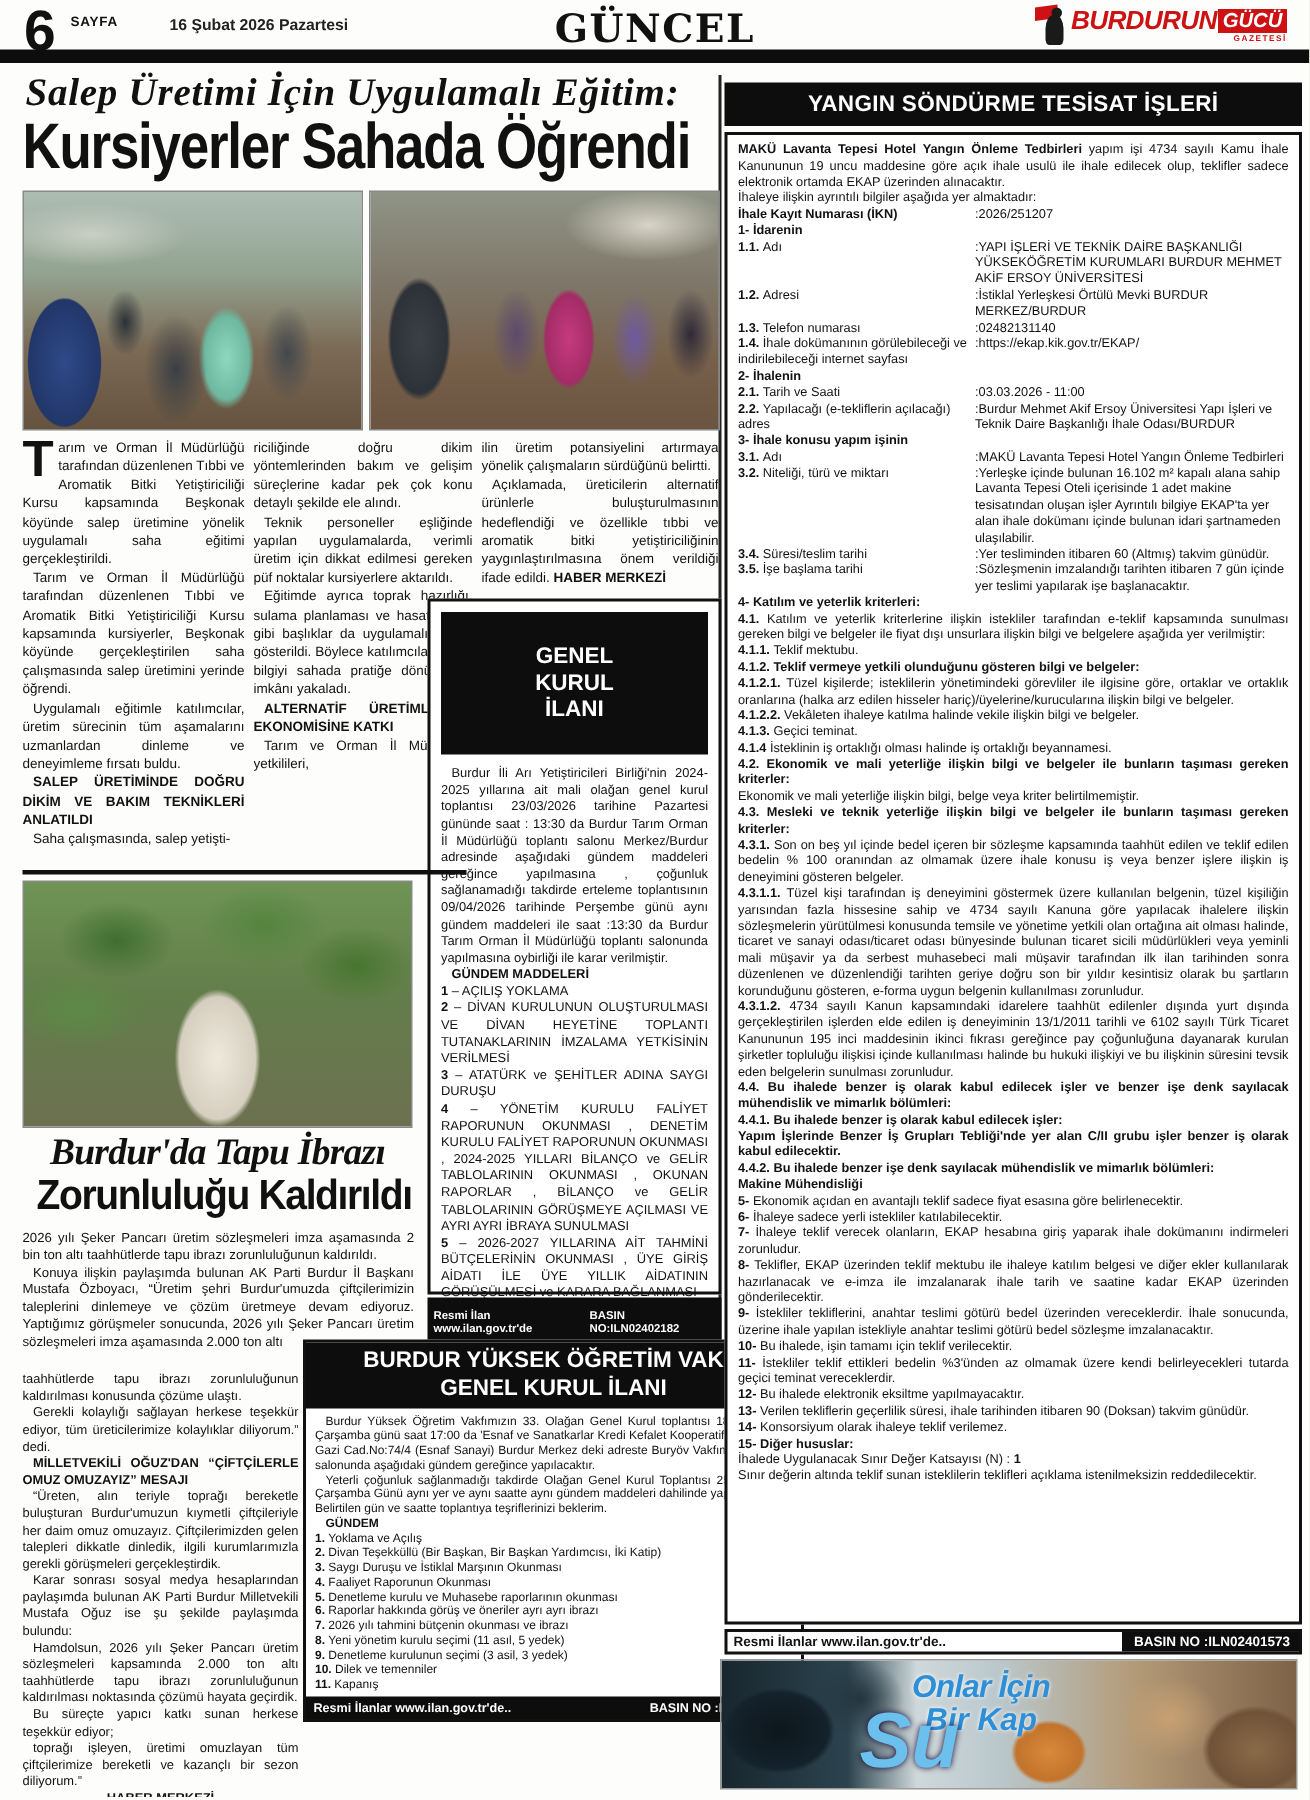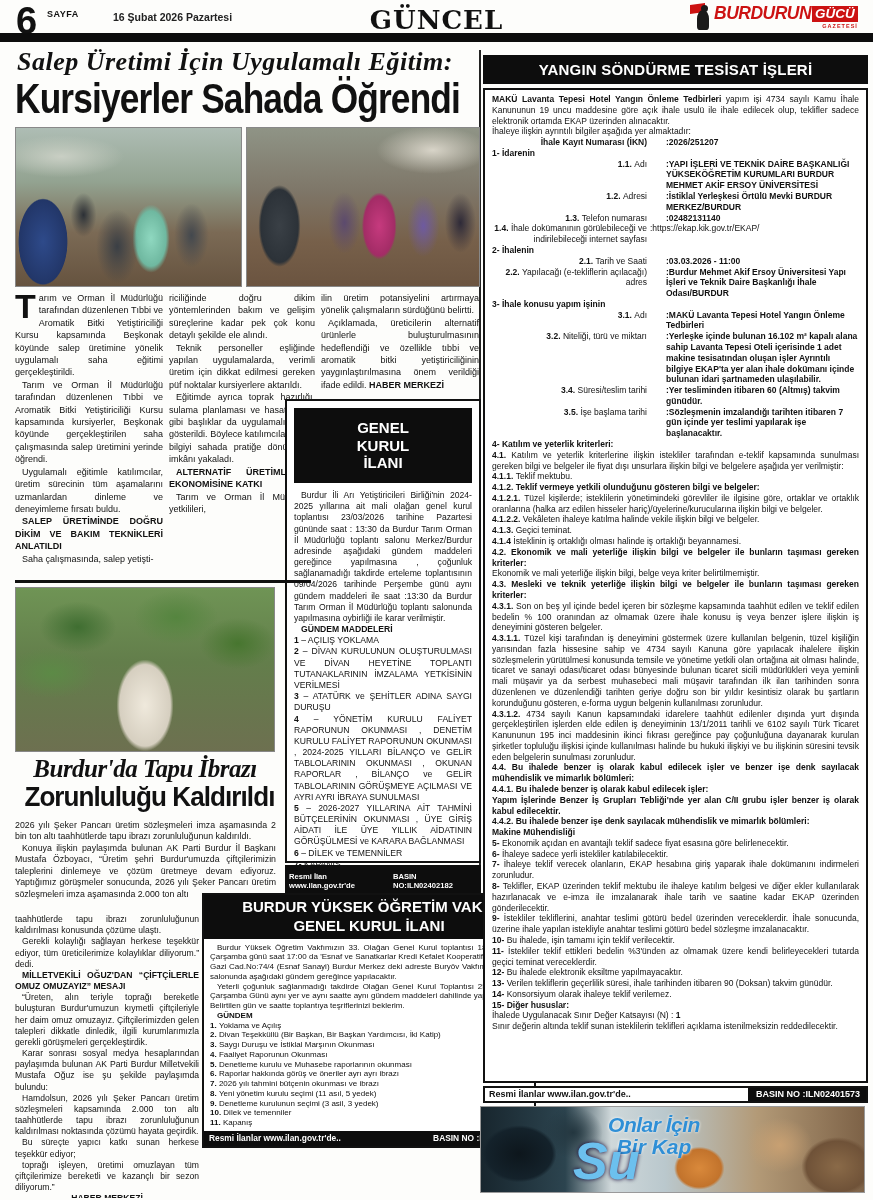--- a/index.html
+++ b/index.html
@@ -54,27 +54,27 @@
   .tcol1 { left:15px;  width:148px; }
   .tcol2 { left:169px; width:146px; }
   .tcol3 { left:321px; width:158px; height:112px; }
   .para { margin:0; text-align:justify; text-indent:7px; }
   .para.b { font-weight:bold; }
   .para.c { text-align:center; text-indent:0; }
   .para.li { text-indent:0; }
   .para.d { text-indent:0; }
   .para.d::first-letter { float:left; font-size:34px; line-height:26px; font-weight:bold; padding:1px 3px 0 0; }
   .kv { display:flex; text-indent:0; text-align:left; }
-  .kv .k { width:158px; flex:none; padding-right:3px;text-align:right; }
+  .kv .k { width:158px; flex:none; padding-right:3px; }
   .kv .v { flex:1; }
-  .kv .v.vb { font-weight:bold;margin-left:16px; }
+  .kv .v.vb { font-weight:normal; }
 
   
   .gkbox { position:absolute; left:285px; top:399px; width:196px; height:464px; border:2px solid #111; background:#fff; }
-  .gk-title { margin:7px 7px 4px 7px; background:#0d0d0d; color:#fff; text-align:center; font-weight:bold; font-size:15px; line-height:1.18; padding:11px 2px; }
+  .gk-title { margin:7px 7px 4px 7px; background:#0d0d0d; color:#fff; text-align:center; font-weight:bold; font-size:15px; line-height:1.18; padding:21px 2px; }
   .gk-body { padding:3px 7px; font-size:8.6px; line-height:1.3; }
   .gk-basin { position:absolute; left:285px; top:865px; width:196px; height:15px; background:#0d0d0d; color:#fff; font-size:7.6px; font-weight:bold; display:flex; justify-content:space-between; align-items:center; padding:16px 4px; }
 
   
   .divider { position:absolute; left:15px; top:580px; width:296px; height:3px; background:#111; }
   .beet { left:15px; top:587px; width:260px; height:165px;
     background:
       radial-gradient(ellipse 46px 74px at 50% 72%, #efe9dc 0%, #d6cfc0 55%, transparent 62%),
       radial-gradient(ellipse 60px 40px at 24% 24%, #3f6e31 0%, transparent 64%),
       radial-gradient(ellipse 66px 42px at 62% 18%, #55853f 0%, transparent 64%),

